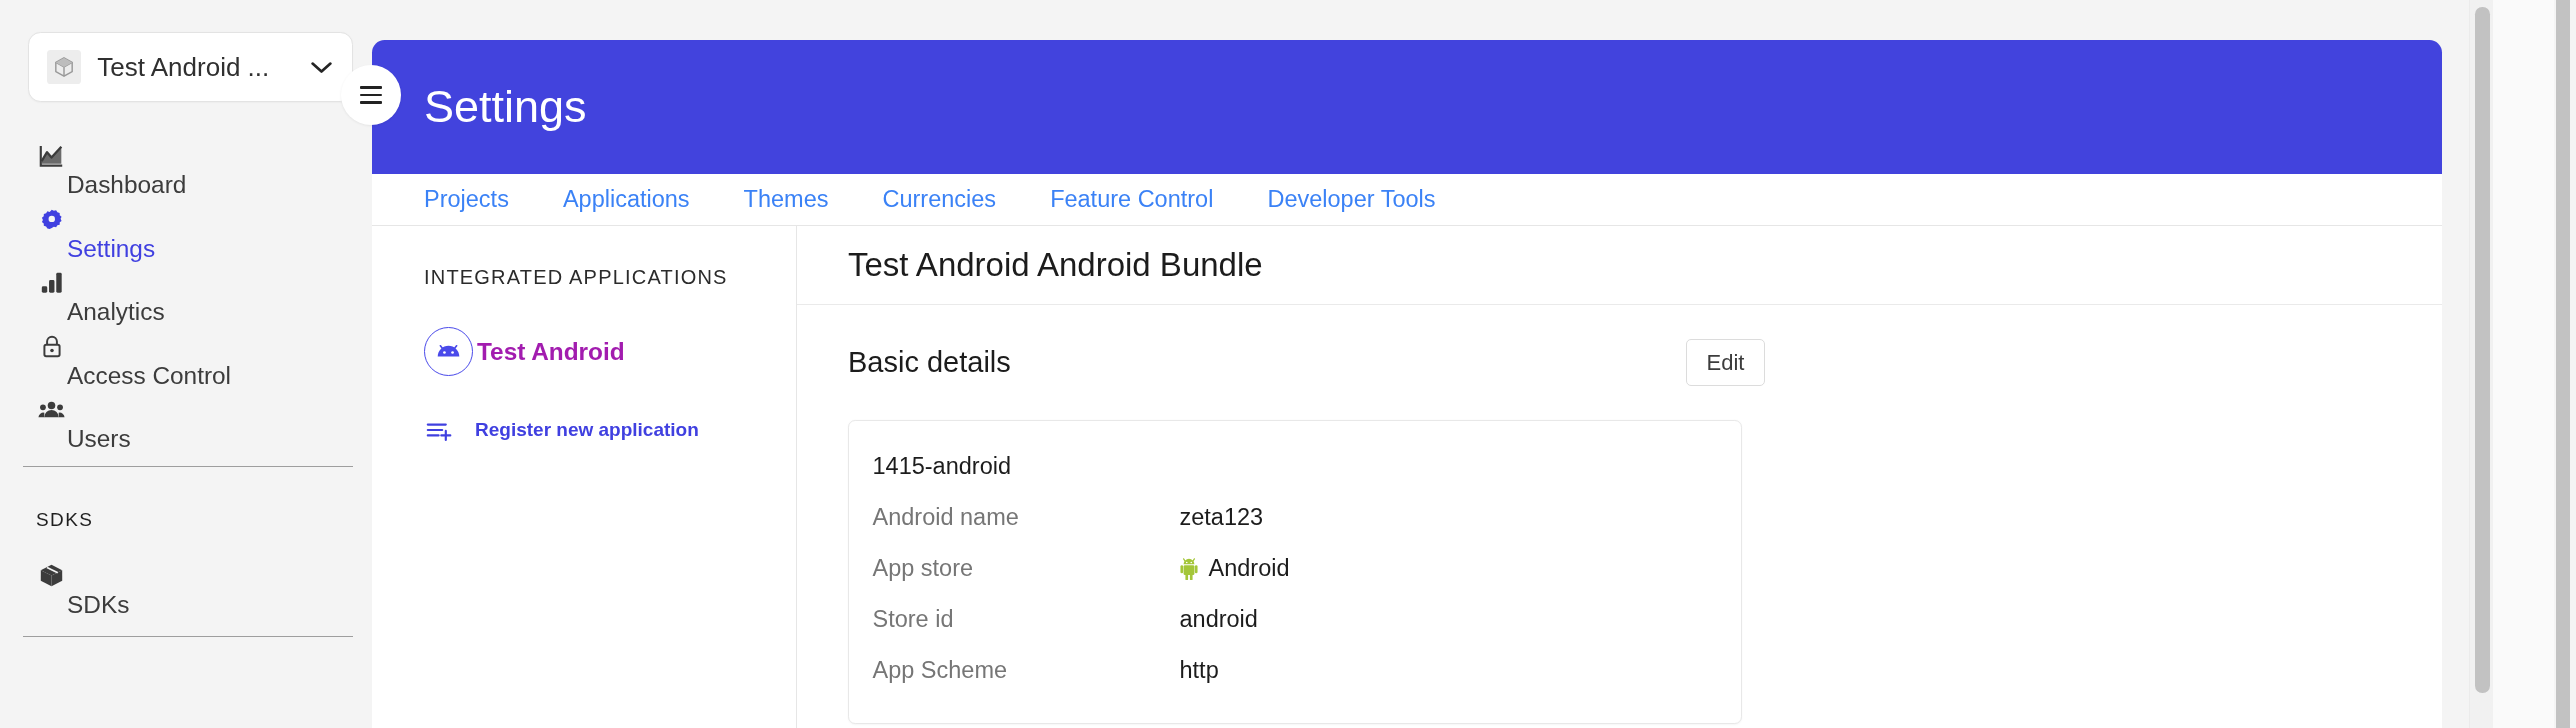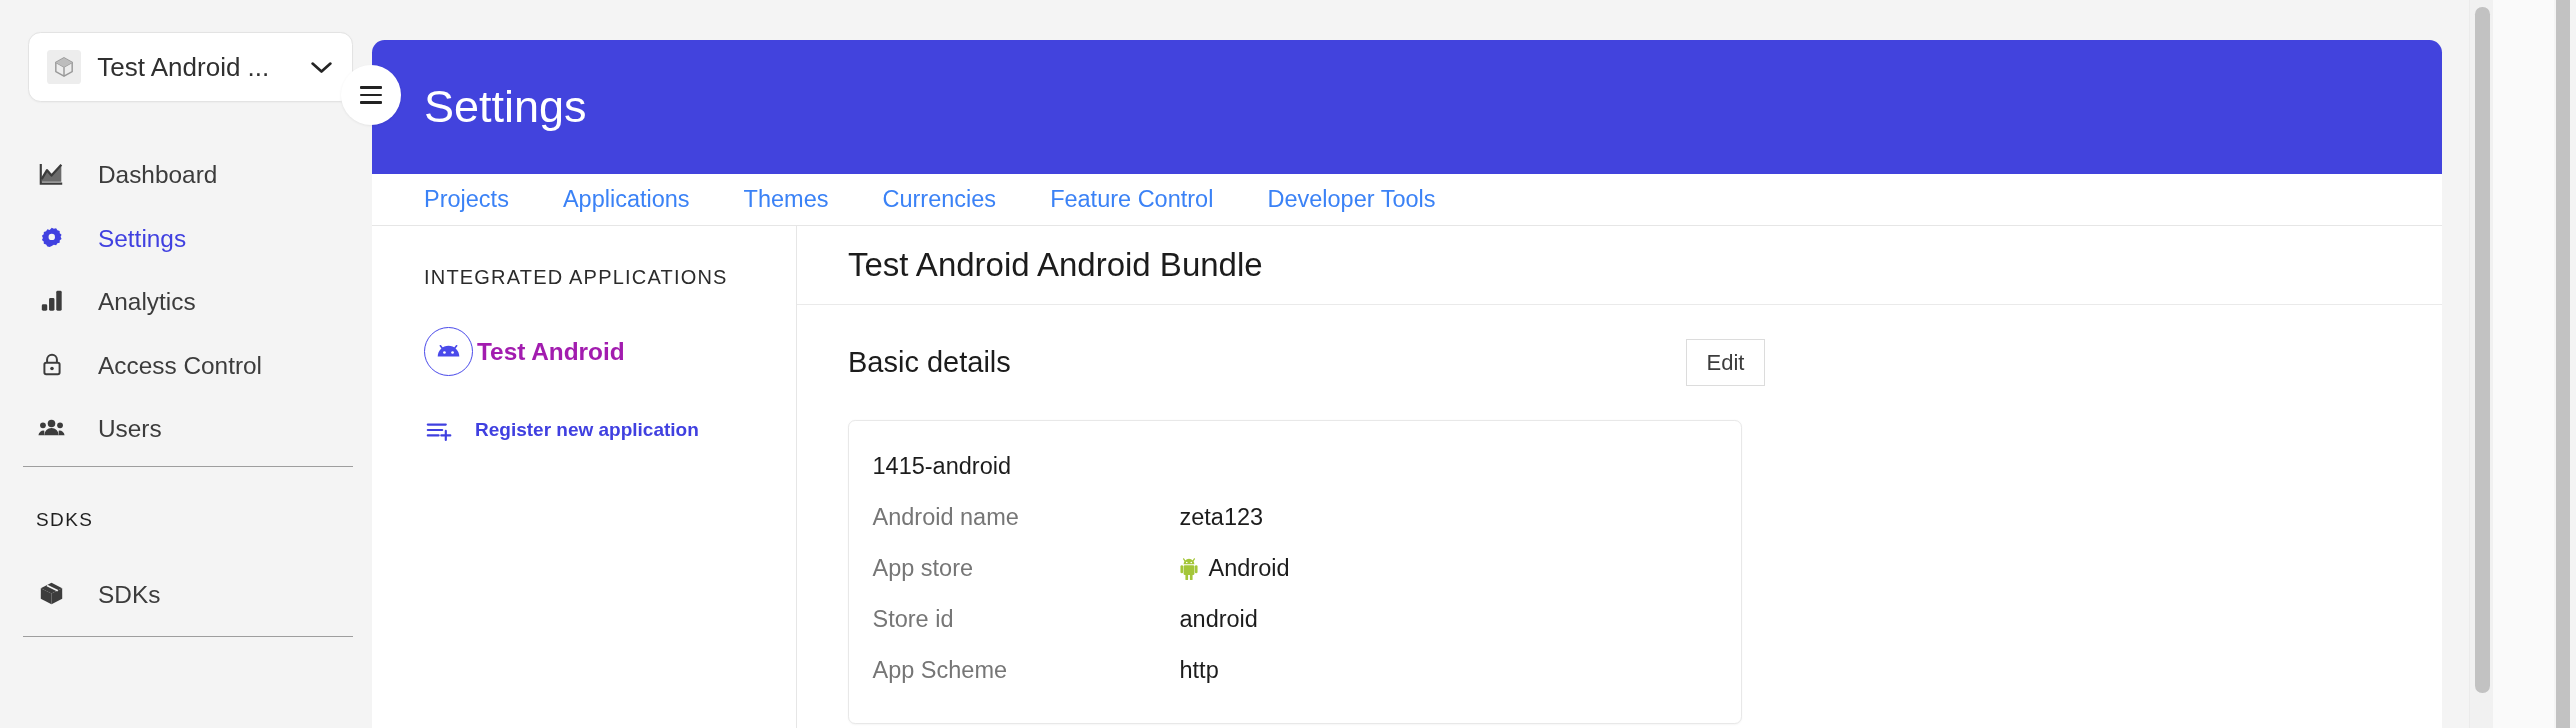--- a/index.html
+++ b/index.html
@@ -50,25 +50,26 @@
     color: #303030;
     margin-left: 16.3px;
     white-space: nowrap;
     overflow: hidden;
   }
   .proj-caret { flex: 0 0 auto; display:flex; align-items:center; margin-left: 7.2px;}
 
   .nav-list { margin-top: 38px; }
   .nav-item {
     display: flex;
-    align-items: flex-end;
+    align-items: flex-start;
     height: 49px;
     padding-left: 28px;
     margin-bottom: 14.5px;
     cursor: pointer;
+    flex-direction: column;
   }
   .nav-icon {
     width: 31px; height: 31px;
     display: flex; align-items: center; justify-content: center;
     flex: 0 0 auto;
   }
   .nav-label {
     margin-left: 31px;
     font-size: 24.4px;
     color: #3c3c3c;
@@ -216,21 +217,21 @@
   .section-title {
     font-size: 29px;
     color: #1c1c1c;
     flex: 1 1 auto;
   }
   .edit-btn {
     margin-right: 677px;
     width: 79px; height: 47px;
     border: 0.9px solid #dcdcdc;
     background: #ffffff;
-    border-radius: 0;
+    border-radius: 5px;
     font-size: 22px;
     color: #3c3c3c;
     font-family: "Liberation Sans", sans-serif;
     cursor: pointer;
   }
   .details-card {
     margin: 34px 0 0 51px;
     width: 894px;
     border: 0.9px solid #e8e8e8;
     border-radius: 7.2px;

